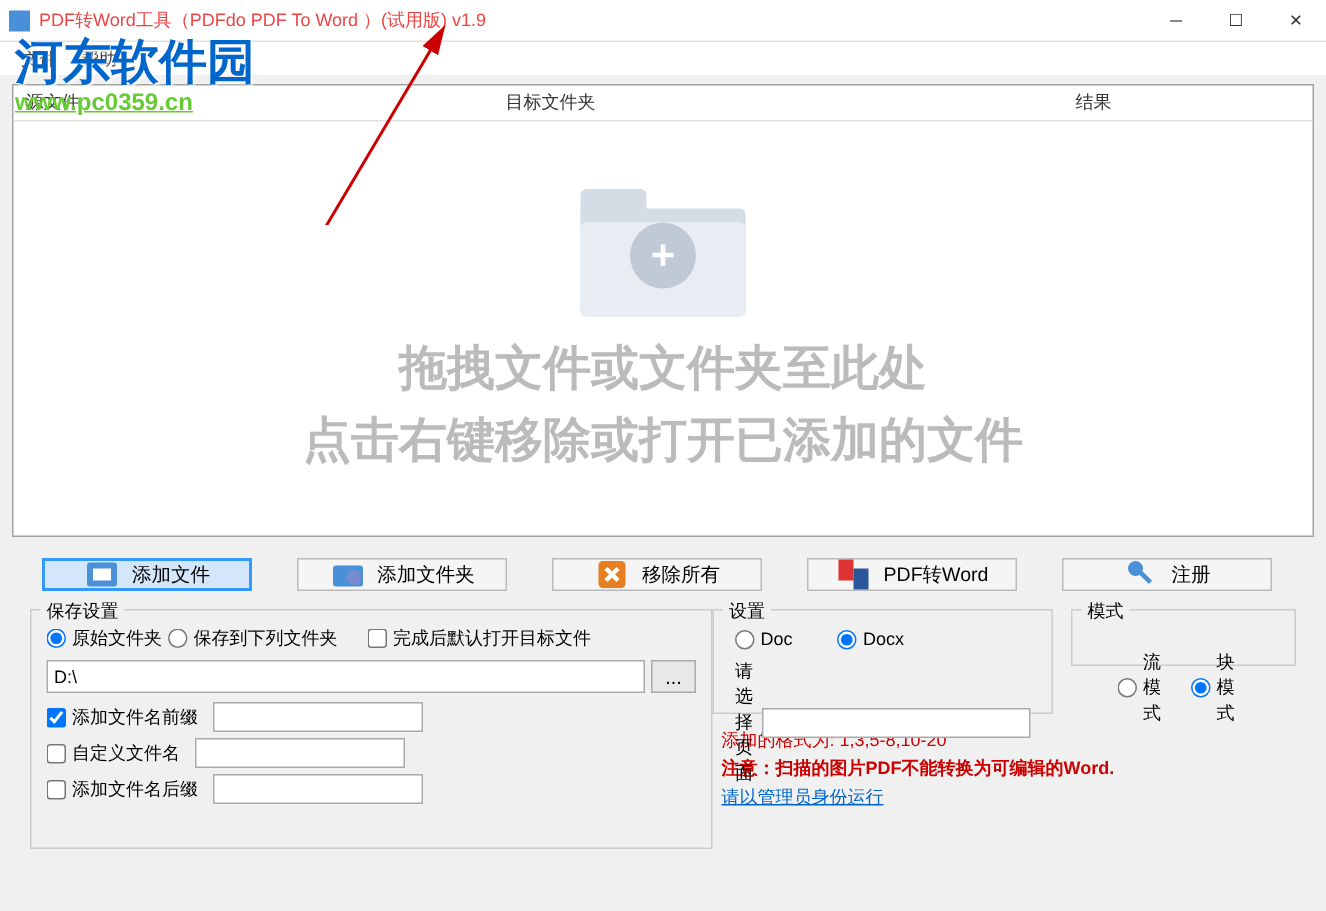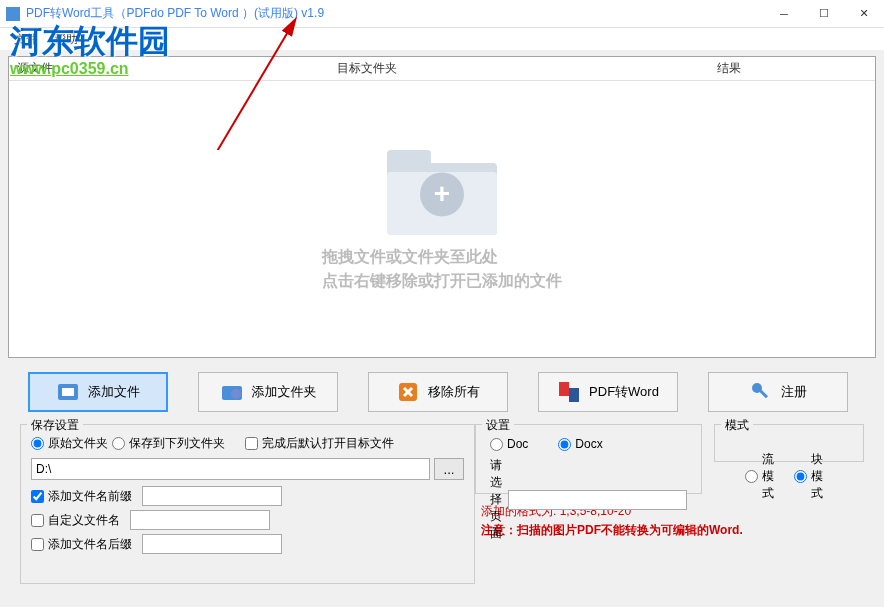--- a/index.html
+++ b/index.html
@@ -1,20 +1,20 @@
 <!DOCTYPE html>
 <html><head>
   <meta charset="utf-8">
   <style>
     * { box-sizing: border-box; margin: 0; padding: 0; }
     body { font-family: "Microsoft YaHei", Arial, sans-serif; font-size: 12px; background: #f0f0f0; width: 884px; height: 607px; overflow: hidden; position: relative; }
     
     .titlebar { height: 28px; background: #fff; display: flex; align-items: center; padding-left: 6px; border-bottom: 1px solid #e0e0e0; }
     .titlebar-icon { width: 14px; height: 14px; background: #4a90d9; margin-right: 6px; }
-    .titlebar-text { flex: 1; font-size: 12px; color: #3b82f6; }
+    .titlebar-text { flex: 1; font-size: 12px; color: #ef4444; }
     .titlebar-btns { display: flex; }
     .titlebar-btn { width: 40px; height: 28px; display: flex; align-items: center; justify-content: center; color: #333; font-size: 11px; }
     
     .menubar { height: 22px; background: #fff; display: flex; align-items: center; padding-left: 6px; position: relative; }
     .menu-item { padding: 2px 8px; font-size: 12px; color: #333; }
     
     .watermark { position: absolute; top: 20px; left: 10px; z-index: 100; pointer-events: none; }
     .watermark-cn { font-size: 32px; font-weight: bold; color: #0066cc; text-shadow: 1px 1px 2px #fff; font-family: "SimHei", sans-serif; }
     .watermark-url { font-size: 16px; font-weight: bold; color: #66cc33; margin-top: -4px; text-decoration: underline; }
     
@@ -25,24 +25,24 @@
     .th-source { width: 320px; padding-left: 8px; }
     .th-target { width: 380px; padding-left: 8px; }
     .th-result { flex: 1; padding-left: 8px; }
     
     .drop-zone { display: flex; flex-direction: column; align-items: center; justify-content: center; height: calc(100% - 24px); }
     .folder-icon { width: 110px; height: 90px; position: relative; margin-bottom: 10px; }
     .folder-back { position: absolute; width: 100%; height: 80%; bottom: 0; background: #d4dce6; border-radius: 4px; }
     .folder-tab { position: absolute; width: 40%; height: 25%; top: 5%; left: 0; background: #d4dce6; border-radius: 4px 4px 0 0; }
     .folder-front { position: absolute; width: 100%; height: 70%; bottom: 0; background: #e8edf3; border-radius: 4px; }
     .folder-plus { position: absolute; top: 50%; left: 50%; transform: translate(-50%, -40%); width: 44px; height: 44px; border-radius: 50%; background: #c0cad6; display: flex; align-items: center; justify-content: center; color: #fff; font-size: 28px; font-weight: bold; }
-    .drop-text { font-size: 16px; color: #bbb; font-weight: bold; line-height: 1.5; text-align: left; }
+    .drop-text { font-size: 32px; color: #bbb; font-weight: bold; line-height: 1.5; text-align: center; }
     
     .toolbar { display: flex; gap: 30px; padding: 8px 28px; justify-content: flex-start; }
-    .tool-btn { width: 140px; height: 40px; background: #f5f5f5; border: 1px solid #bbb; display: flex; align-items: center; justify-content: center; gap: 8px; font-size: 13px; cursor: pointer; }
+    .tool-btn { width: 140px; height: 22px; background: #f5f5f5; border: 1px solid #bbb; display: flex; align-items: center; justify-content: center; gap: 8px; font-size: 13px; cursor: pointer; }
     .tool-btn.active { background: #d4e6f9; border: 2px solid #3399ff; }
     .tool-btn .icon { width: 24px; height: 24px; display: inline-flex; align-items: center; justify-content: center; }
     
     .settings-row { display: flex; padding: 4px 20px 8px 20px; }
     .fieldset { border: 1px solid #ccc; padding: 6px 10px 10px 10px; position: relative; }
     .fieldset-title { position: absolute; top: -8px; left: 6px; background: #f0f0f0; padding: 0 4px; font-size: 12px; }
     
     .save-settings { width: 480px; height: 160px; }
     .save-row { display: flex; align-items: center; gap: 20px; margin: 4px 0; }
     .radio-group { display: flex; flex-direction: row; gap: 4px; }
@@ -246,15 +246,16 @@
           <label class="radio-item">
             <input type="radio" name="mode" checked="" style="">
             <span>块模式</span>
           </label>
         </div>
       </div>
     </div>
     <div class="notes">
       <div class="note-red">添加的格式为: 1,3,5-8,10-20</div>
       <div class="note-red2">注意：扫描的图片PDF不能转换为可编辑的Word.</div>
+      <div class="note-link">请以管理员身份运行</div>
     </div>
   </div>
 </div>
 
 </body></html>

